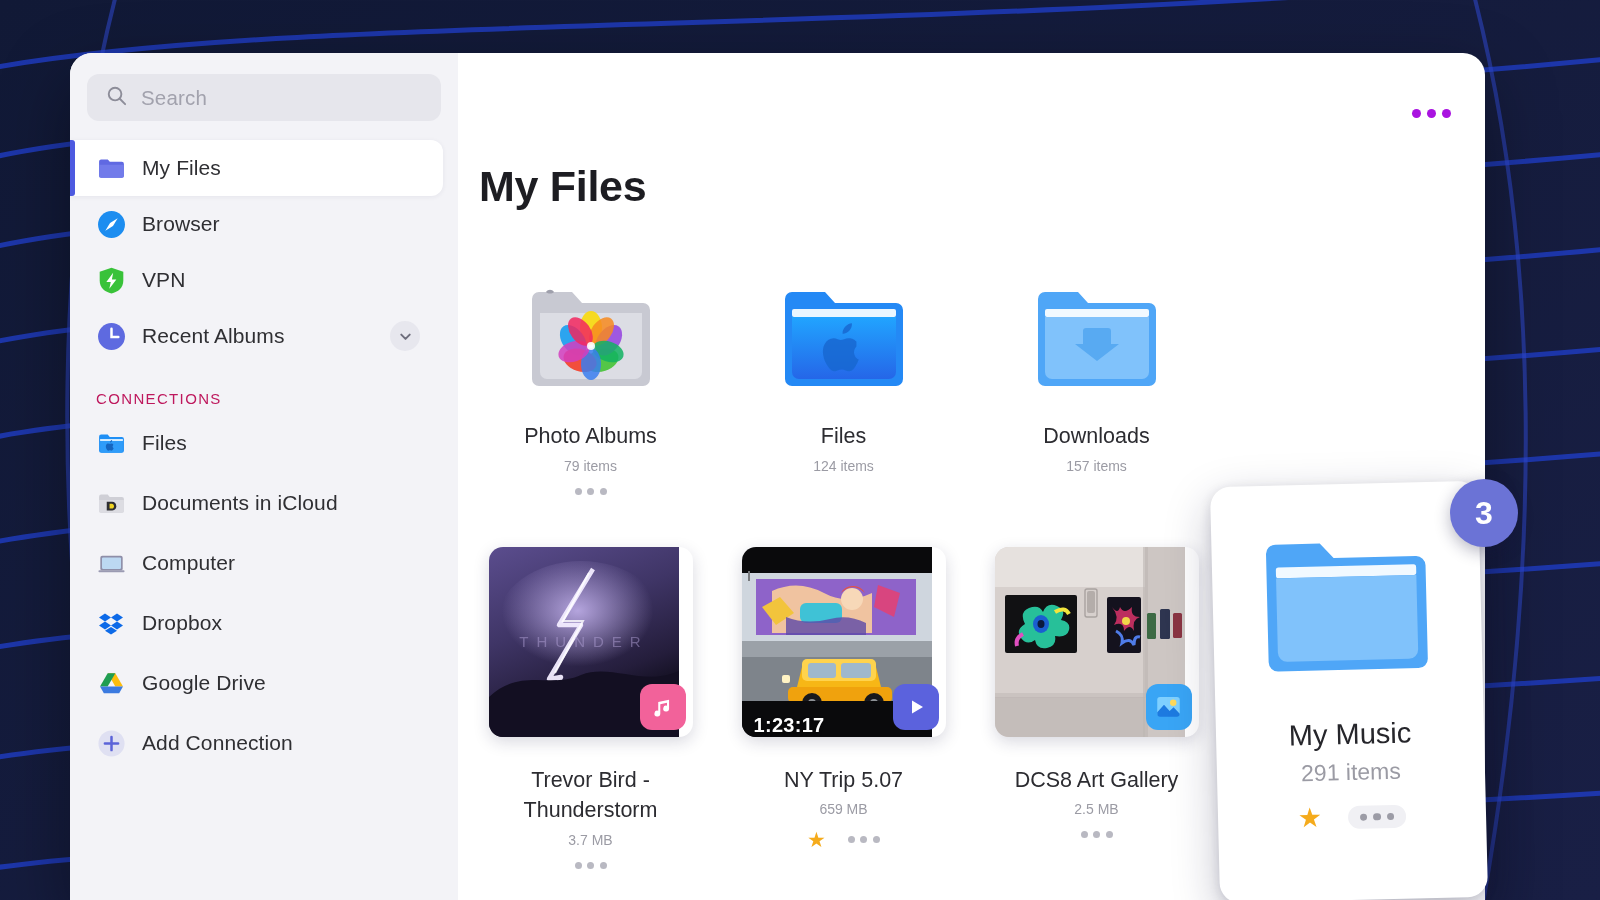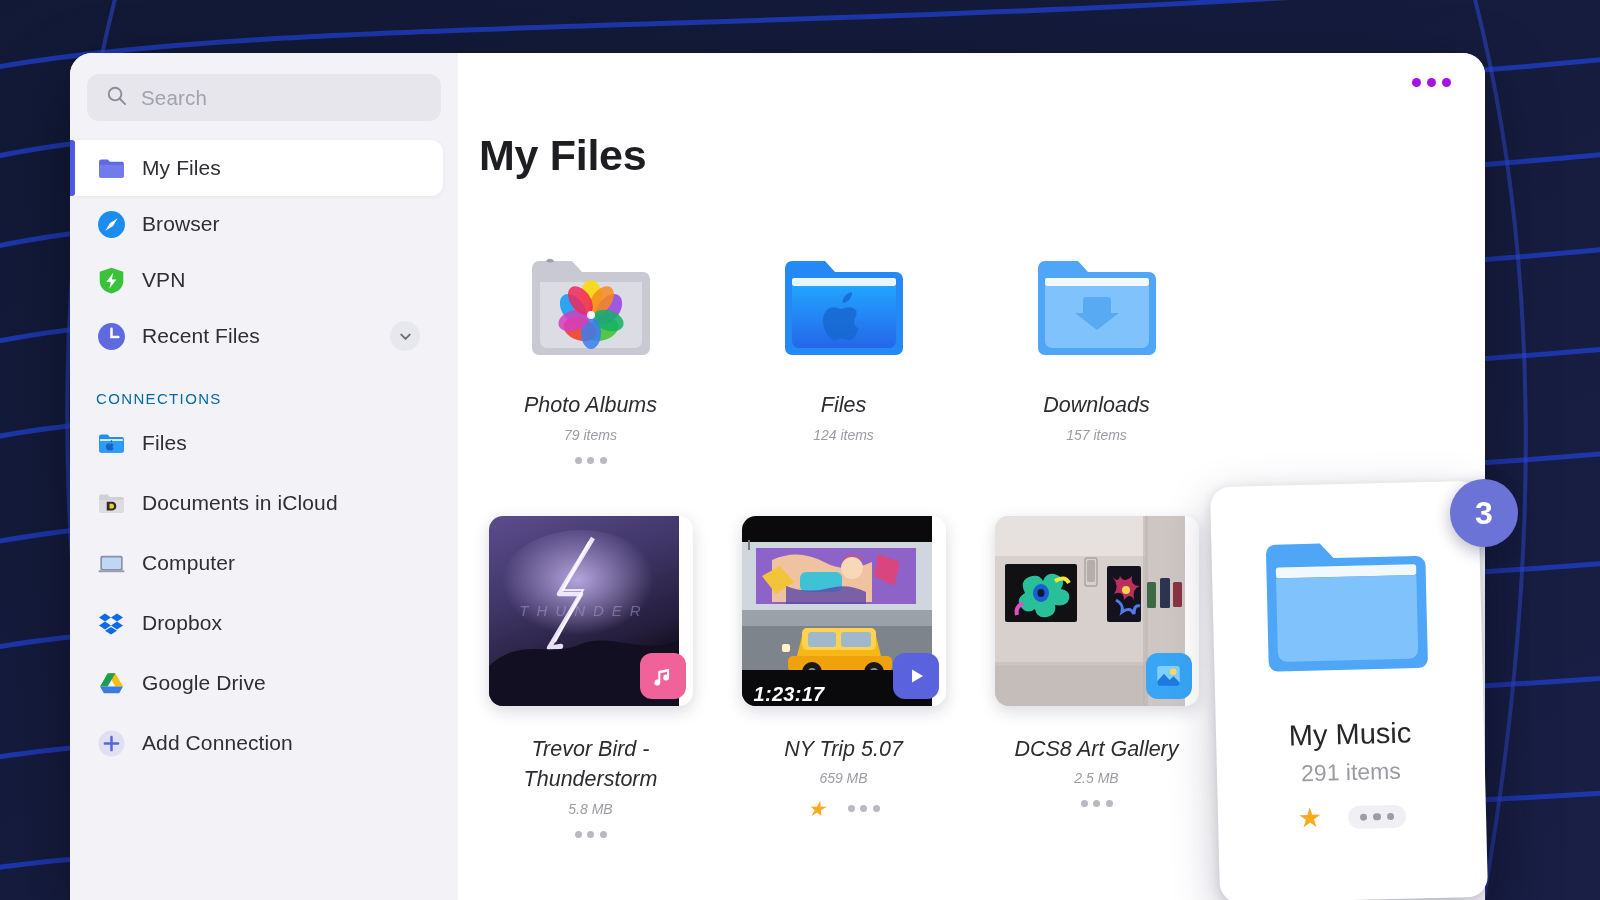--- a/index.html
+++ b/index.html
@@ -13,21 +13,21 @@
   #bg-layer { position: absolute; inset: 0; background: #141b3c; overflow: hidden; }
   #bg-lines { position: absolute; inset: 0; width: 1600px; height: 900px; }
 
   
   #app-window {
     position: absolute; left: 70px; top: 53px;
     width: 1415px; height: 847px;
     background: #ffffff;
     border-radius: 22px 22px 0 0;
     box-shadow: 0 26px 70px rgba(0,0,0,.38);
-    display: flex; overflow: hidden;
+    display: flex; overflow: hidden; align-items: center;
   }
 
   
   #sidebar {
     width: 388px; flex: 0 0 388px; height: 100%;
     background: #f3f3f7;
     padding: 21px 0 0 0;
     position: relative;
   }
   .search-wrap { padding: 0 17px; }
@@ -53,39 +53,39 @@
     width: 5px; background: #4d5ae0; border-radius: 0 3px 3px 0;
   }
   .nav-row .ic { width: 30px; height: 30px; flex: 0 0 30px; display: flex; align-items: center; justify-content: center; }
   .chev-btn {
     position: absolute; right: 38px; width: 30px; height: 30px; border-radius: 50%;
     background: #e7e7ee; display: flex; align-items: center; justify-content: center;
   }
 
   .section-title {
     margin: 26px 0 6px 26px; font-size: 15px; letter-spacing: 1.35px;
-    color: #0369a1; font-weight: 400;
+    color: #be185d; font-weight: 400;
   }
   .conn-row { height: 60px; padding-left: 26px; }
   .conn-row .lbl { font-size: 21px; color: #2f2f33; }
 
   
   #content { flex: 1; position: relative; background: #fff; padding: 0 0 0 0; }
   #more-top {
     position: absolute; right: 34px; top: 25px;
     display: flex; gap: 6px; cursor: pointer;
   }
   #more-top i { width: 9px; height: 9px; border-radius: 50%; background: #a913e0; display: block; }
 
   #page-title {
     font-size: 43px; font-weight: bold; color: #1d1d22;
     margin: 78px 0 0 21px; letter-spacing: -.3px;
   }
 
-  .grid { margin: 40px 0 0 6px; display: grid; grid-template-columns: repeat(4, 253px); font-style: italic; }
+  .grid { margin: 40px 0 0 6px; display: grid; grid-template-columns: repeat(4, 253px); }
   .cell { display: flex; flex-direction: column; align-items: center; padding-top: 16px; }
   .thumb-box { height: 126px; display: flex; align-items: flex-end; justify-content: center; }
   .cell .name {
     font-size: 21.5px; color: #2c2c31; margin-top: 28px;
     text-align: center; line-height: 1.42; max-width: 210px;
   }
   .cell .meta { font-size: 14px; color: #9b9ba4; margin-top: 6px; }
   .dots { display: flex; gap: 5.5px; margin-top: 14px; cursor: pointer; }
   .dots i { width: 7px; height: 7px; border-radius: 50%; background: #b9b9c2; display: block; }
   .act-row { display: flex; align-items: center; gap: 22px; margin-top: 12px; }
@@ -211,21 +211,21 @@
         <span class="lbl">VPN</span>
       </div>
 
       <div class="nav-row">
         <span class="ic">
           <svg width="29" height="29" viewBox="0 0 28 28">
             <circle cx="14" cy="14" r="13" fill="#5e6ae0"></circle>
             <path d="M14 6.4v8h6.6" stroke="#fff" stroke-width="2.4" fill="none" stroke-linecap="round"></path>
           </svg>
         </span>
-        <span class="lbl">Recent Files</span>
+        <span class="lbl">Recent Albums</span>
         <span class="chev-btn">
           <svg width="15" height="15" viewBox="0 0 16 16" fill="none" stroke="#6e6e7c" stroke-width="2.1" stroke-linecap="round" stroke-linejoin="round">
             <polyline points="3.5,6 8,10.5 12.5,6"></polyline>
           </svg>
         </span>
       </div>
     </nav>
 
     <div class="section-title">CONNECTIONS</div>
 
@@ -408,21 +408,21 @@
             <path d="M0 150 C 32 120, 62 142, 92 128 C 122 116, 154 140, 190 124 L190 190 L0 190Z" fill="#130f22"></path>
             <text x="95" y="100" font-family="Liberation Sans, sans-serif" font-size="15" letter-spacing="8" fill="#b9a8de" opacity=".45" text-anchor="middle">THUNDER</text>
           </svg>
           <div class="badge-sq" style="background:#f2629a;">
             <svg width="26" height="26" viewBox="0 0 24 24" fill="#fff">
               <path d="M9.5 18.1a2.7 2.7 0 1 1-1.9-2.58V7.4l10-2.2v8.25a2.7 2.7 0 1 1-1.9-2.57V8.1l-6.2 1.37z"></path>
             </svg>
           </div>
         </div>
         <div class="name">Trevor Bird - Thunderstorm</div>
-        <div class="meta">5.8 MB</div>
+        <div class="meta">3.7 MB</div>
         <div class="dots">
           <i></i>
             <i></i>
             <i></i>
         </div>
       </div>
 
       <div class="cell">
         <div class="file-thumb">
           <svg width="190" height="190" viewBox="0 0 190 190">

